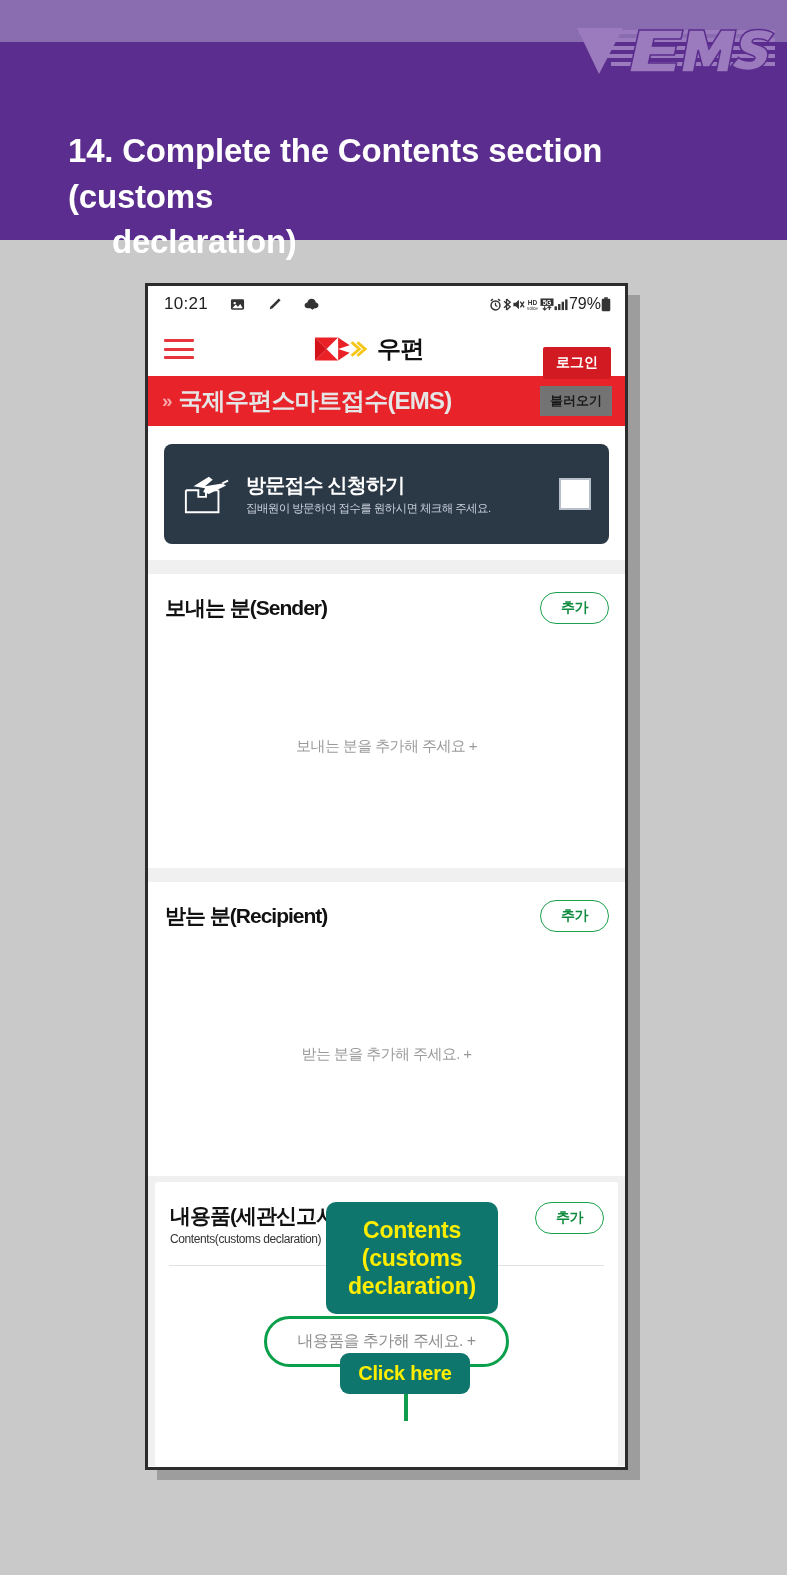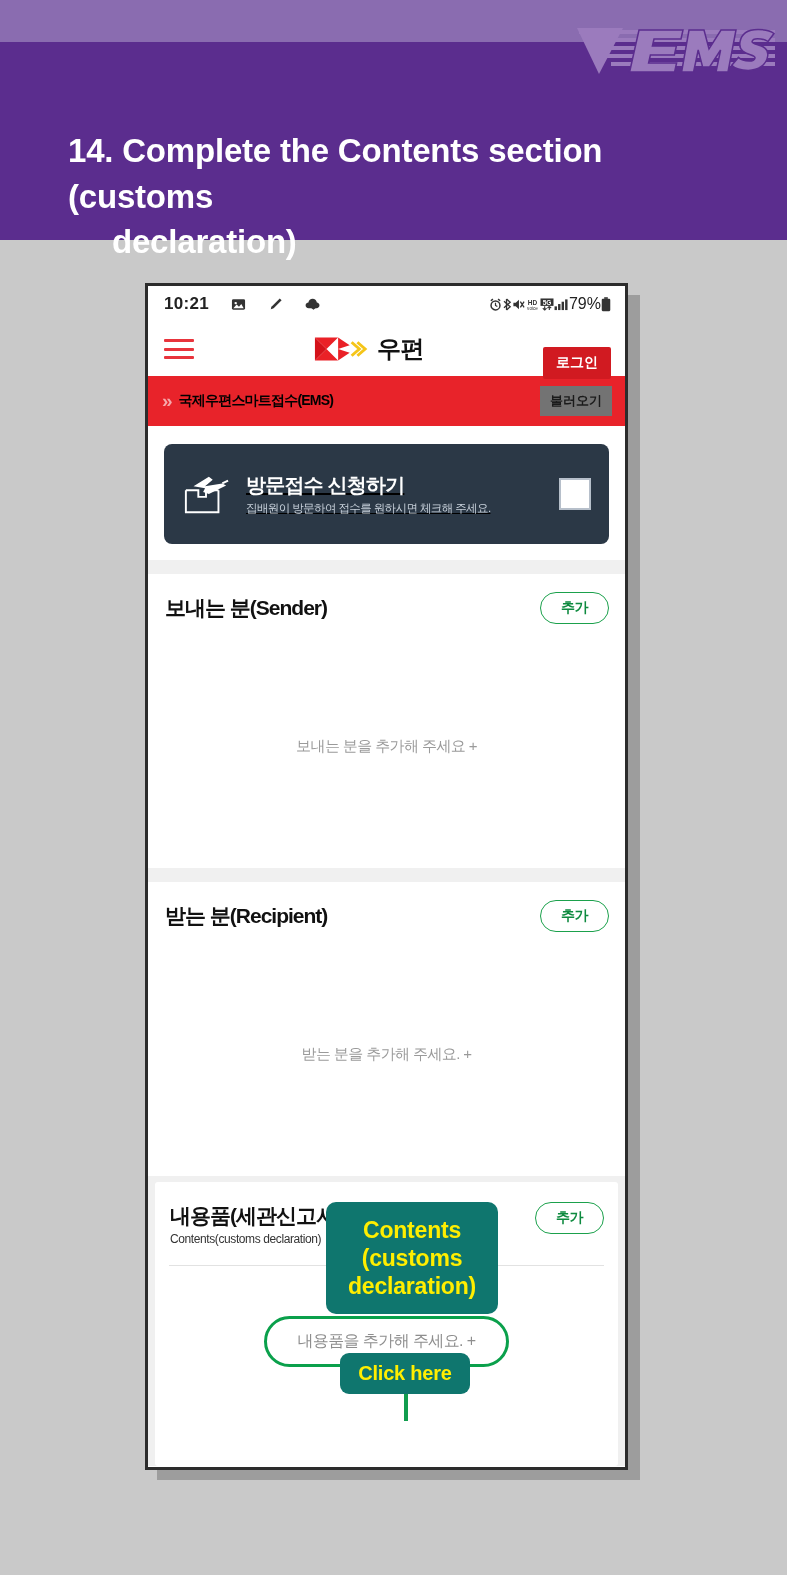--- a/index.html
+++ b/index.html
@@ -32,21 +32,21 @@
   .phone {
     position: absolute; left: 145px; top: 283px; width: 483px; height: 1187px;
     background: #ffffff; border: 3px solid #2c2c2c; overflow: hidden;
   }
 
   
   .statusbar {
     height: 36px; display: flex; align-items: center; justify-content: space-between;
     padding: 0 14px 0 16px; background: #fff;
   }
-  .sb-left { display: flex; align-items: center; gap: 22px; font-weight: bold; }
+  .sb-left { display: flex; align-items: center; gap: 22px; }
   .sb-time { font-size: 17px; color: #222; letter-spacing: 0.3px; }
   .sb-right { display: flex; align-items: center; }
   .sb-batt { font-size: 16px; color: #222; }
 
   
   .appbar {
     height: 54px; display: flex; align-items: center; justify-content: space-between;
     padding: 0 14px 0 16px; background: #fff;
   }
   .hamburger { width: 30px; height: 20px; display: flex; flex-direction: column; justify-content: space-between; cursor: pointer; }
@@ -58,28 +58,28 @@
     padding: 7px 13px; border: none; border-radius: 2px; cursor: pointer; margin-top: 28px;
   }
 
   
   .redbar {
     height: 50px; background: #e8232a; display: flex; align-items: center;
     justify-content: space-between; padding: 0 13px 0 14px;
   }
   .redbar-left { display: flex; align-items: center; gap: 9px; }
   .redbar-chev { color: #f6a8ab; font-size: 19px; font-weight: bold; letter-spacing: -3px; }
-  .redbar-title { color: #000000; font-size: 14px; font-weight: bold; letter-spacing: -0.8px; }
+  .redbar-title { color: #e5e5e5; font-size: 24px; font-weight: bold; letter-spacing: -0.8px; }
   .redbar-btn {
     background: #737373; color: #1a1a1a; font-size: 13px; font-weight: bold;
     padding: 6px 10px; border: none; cursor: pointer;
   }
 
   
-  .darkcard-wrap { padding: 18px 16px 16px 16px; background: #fff; text-decoration: underline; }
+  .darkcard-wrap { padding: 18px 16px 16px 16px; background: #fff; }
   .darkcard {
     background: #2b3846; border-radius: 8px; height: 100px;
     display: flex; align-items: center; padding: 0 18px 0 16px; gap: 14px;
   }
   .dc-icon { width: 52px; height: 46px; flex: none; }
   .dc-text { flex: 1; }
   .dc-title { color: #fff; font-size: 20px; font-weight: bold; letter-spacing: -0.8px; line-height: 1.2; }
   .dc-sub { color: #c9d2dc; font-size: 11.5px; letter-spacing: -0.6px; margin-top: 4px; }
   .dc-check { width: 32px; height: 32px; background: #fff; border: 2px solid #b6bfca; flex: none; cursor: pointer; }
 

